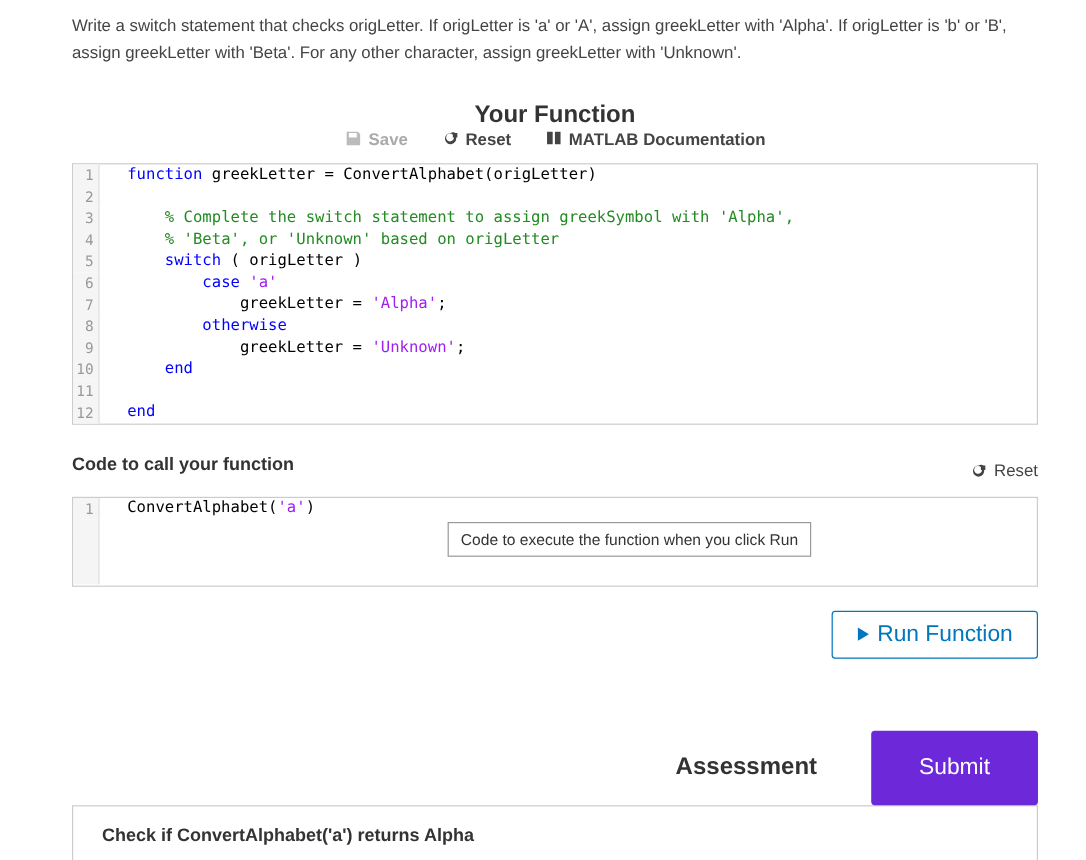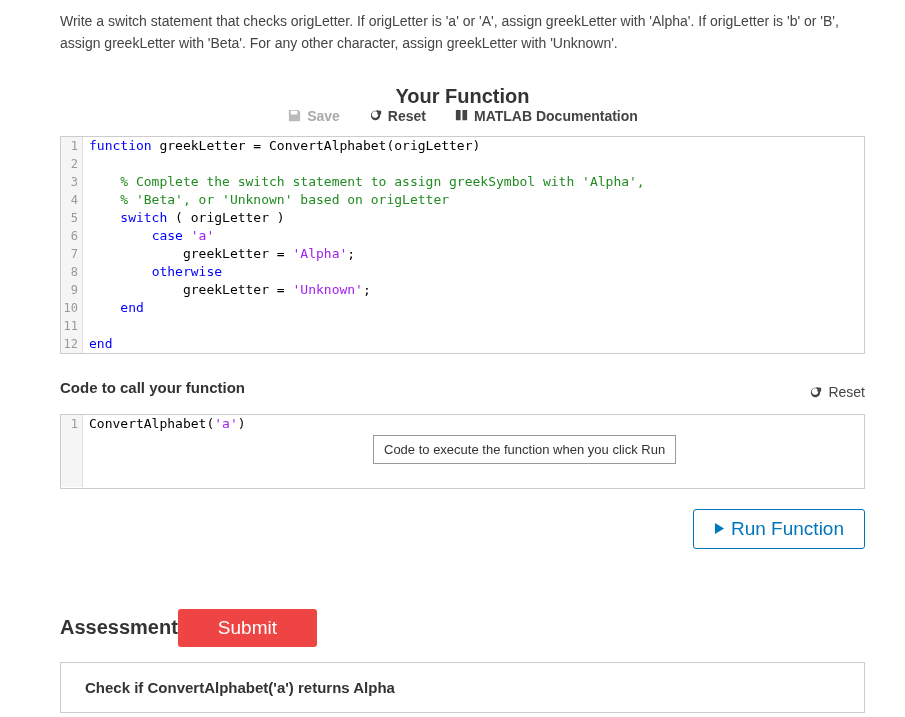--- a/index.html
+++ b/index.html
@@ -8,34 +8,34 @@
 .section-header { display: flex; justify-content: space-between; align-items: center; margin-bottom: 12px; flex-direction: column; }
 .section-title { font-size: 20px; font-weight: 700; color: #333; }
 .toolbar { display: flex; gap: 28px; align-items: center; font-weight: bold; }
 .tool-link { display: flex; align-items: center; gap: 5px; cursor: pointer; font-size: 14px; }
 .tool-link.disabled { color: #aaa; cursor: default; }
 .tool-link.active { color: #444; }
 .icon { width: 15px; height: 15px; flex-shrink: 0; }
 .code-box { border: 1px solid #ccc; background: #fff; margin-bottom: 25px; font-family: Consolas, Monaco, monospace; font-size: 13px; }
 .code-line { display: flex; line-height: 18px; }
 .gutter { width: 22px; text-align: right; padding-right: 4px; color: #999; background: #f5f5f5; border-right: 1px solid #e0e0e0; user-select: none; font-size: 12px; flex-shrink:0; }
-.code-content { padding-left: 6px; white-space: pre; }
+.code-content { padding-left: 6px; white-space: pre; margin-left: 17px; }
 .kw { color: #0000ff; }
 .com { color: #228b22; }
 .str { color: #a020f0; }
 .fn { color: #000; }
 .subhead { font-size: 15px; font-weight: 700; margin-bottom: 10px; color:#333; }
 .subhead-row { display: flex; justify-content: space-between; align-items: center; margin-bottom: 8px;}
 .small-code-box { border: 1px solid #ccc; min-height: 75px; font-family: Consolas, Monaco, monospace; font-size: 13px; position: relative; margin-bottom: 20px; }
 .tooltip-box { position: absolute; border: 1px solid #999; background: #fff; padding: 6px 10px; font-family: -apple-system, Arial, sans-serif; font-size: 13px; color:#333; left: 312px; top: 20px; }
 .btn-row { display: flex; justify-content: flex-end; margin-bottom: 60px; }
 .btn { padding: 8px 20px; font-size: 19px; cursor: pointer; border-radius: 3px; display:flex; align-items:center; gap:6px;}
 .btn-outline { border: 1px solid #0076bc; background: #fff; color: #0076bc; }
-.btn-primary { border: none; background: #ef4444; color: #fff; padding: 8px 40px;}
-.assessment-row { display: flex; justify-content: flex-start; align-items: center; margin-bottom: 15px; }
+.btn-primary { border: none; background: #6d28d9; color: #fff; padding: 20px 40px;}
+.assessment-row { display: flex; justify-content: flex-end; align-items: center; margin-bottom: 0; gap: 45px; }
 .assessment-title { font-size: 20px; font-weight: 700; }
 .assessment-box { border: 1px solid #ccc; padding: 16px 24px; }
 .check-title { font-size: 15px; font-weight: 700; }
 svg { display: block; }
 </style>
 </head>
 <body>
 
 <div style="position:relative;">
 

